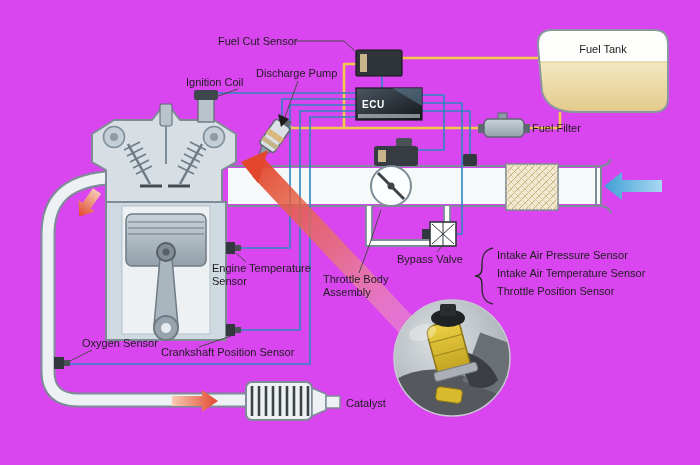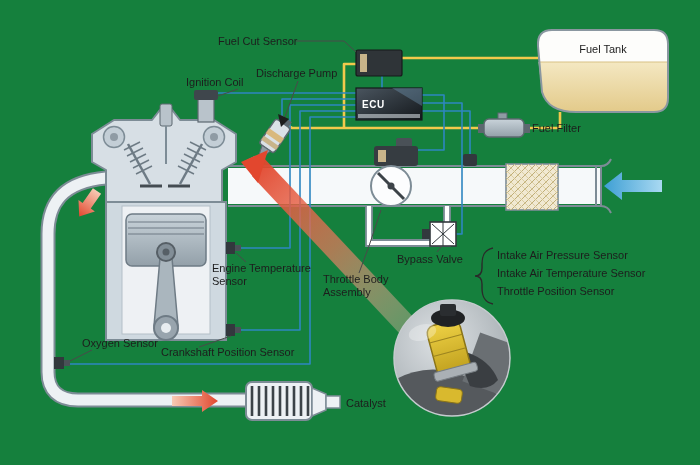--- a/index.html
+++ b/index.html
@@ -1,16 +1,16 @@
 <!DOCTYPE html>
 <html><head>
 <meta charset="utf-8">
 <style>
   html,body{margin:0;padding:0;background:#ffffff;}
-  .canvas{position:relative;width:700px;height:465px;background:#15803d;overflow:hidden;
+  .canvas{position:relative;width:700px;height:465px;background:#d946ef;overflow:hidden;
           font-family:"Liberation Sans",sans-serif;}
   svg{display:block;}
   .lbl{font:11px "Liberation Sans",sans-serif;fill:#1d1d1d;}
   .lbl-mid{text-anchor:middle;}
   .ecu-txt{font:bold 10px "Liberation Sans",sans-serif;fill:#ffffff;letter-spacing:.5px;}
 </style>
 </head>
 <body>
 
 <div class="canvas">

